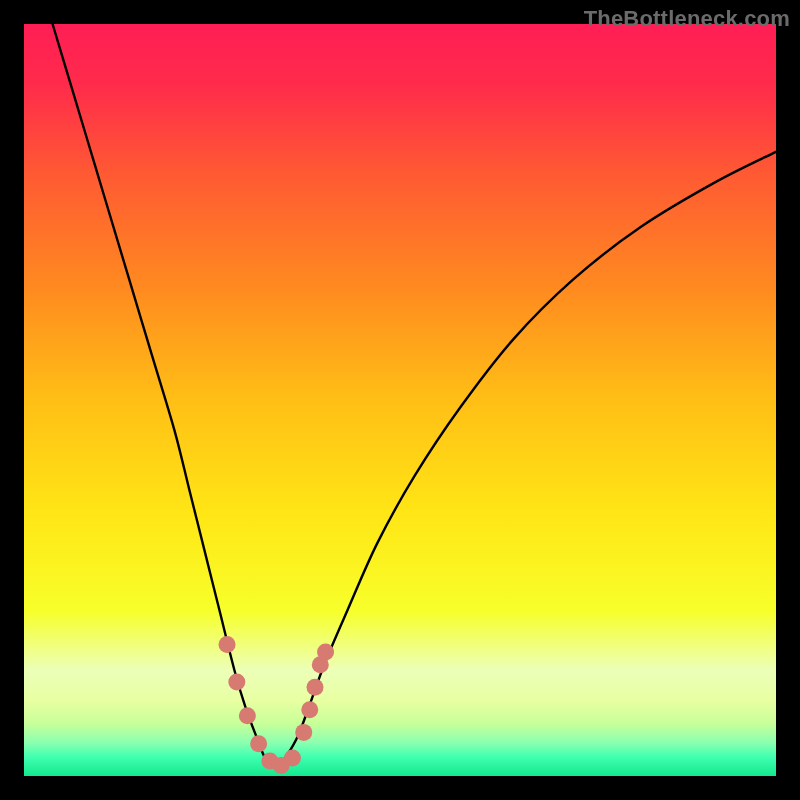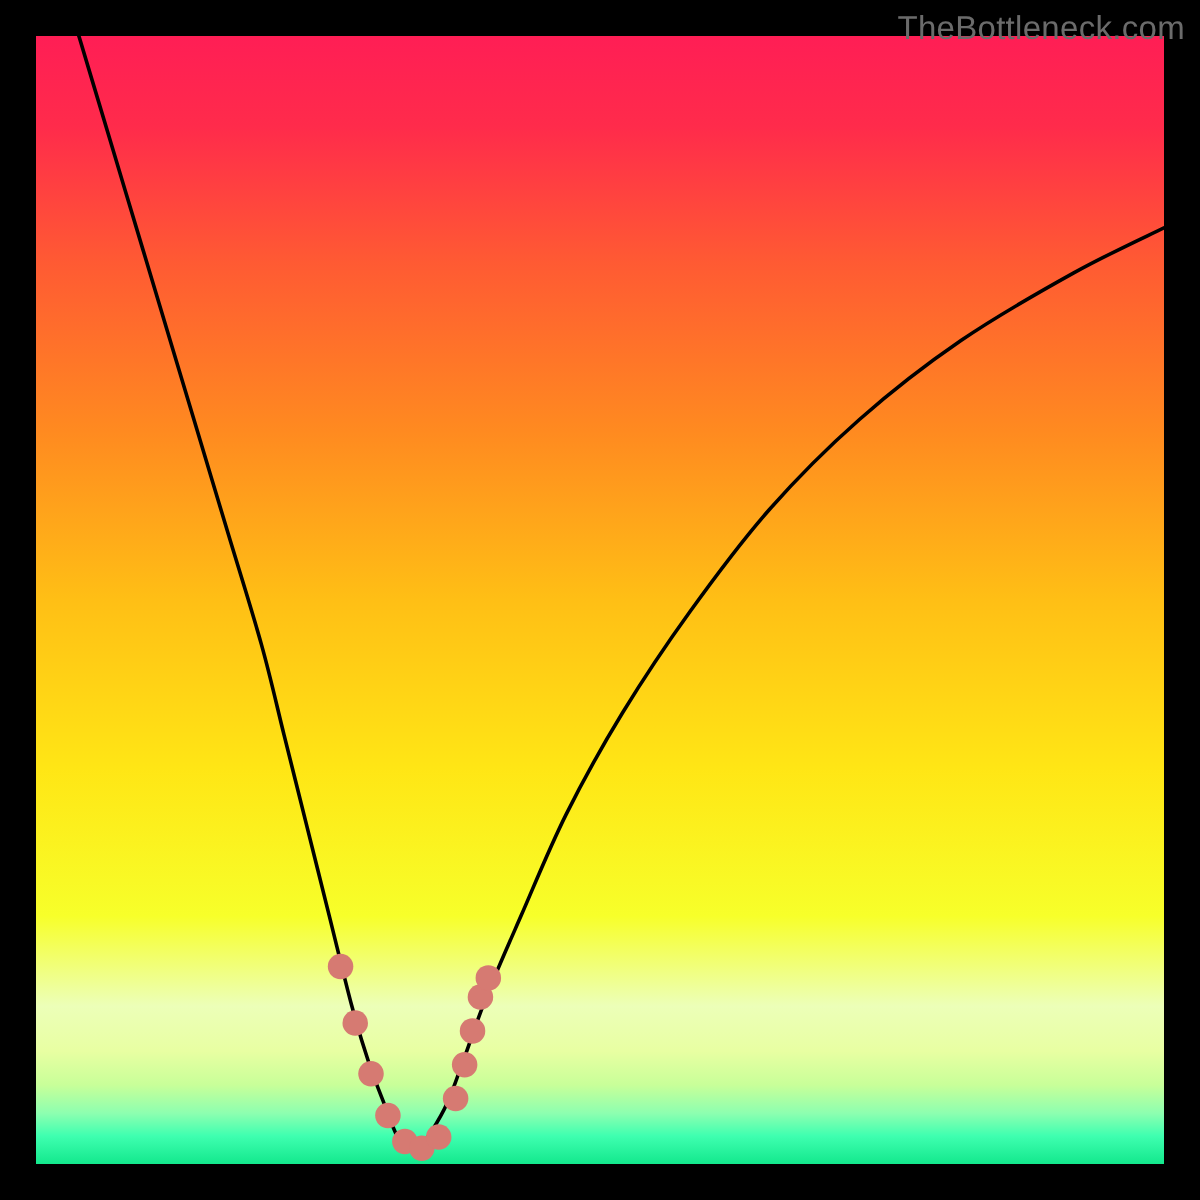--- a/index.html
+++ b/index.html
@@ -25,21 +25,21 @@
     top: 0;
     width: 752px;
     height: 752px;
   }
   .watermark {
     position: absolute;
     top: 6px;
     right: 10px;
     color: #6b6b6b;
     font-size: 22px;
-    font-weight: 400;
+    font-weight: 700;
     letter-spacing: 0.2px;
   }
   svg { display: block; }
 </style>
 </head>
 <body>
 
 <div class="frame">
   <svg class="plot" viewBox="0 0 752 752" width="752" height="752">
     <defs>

